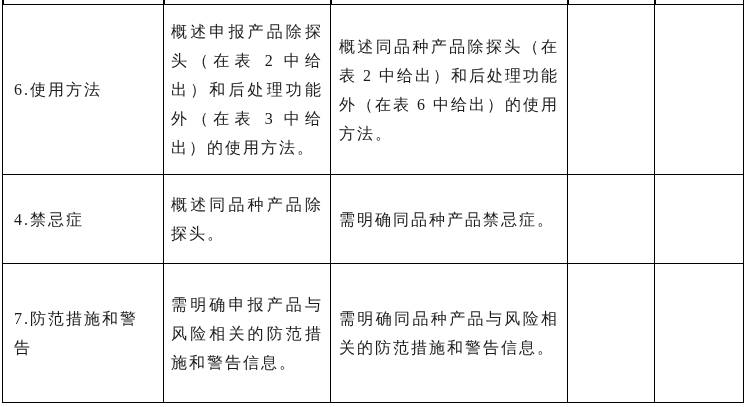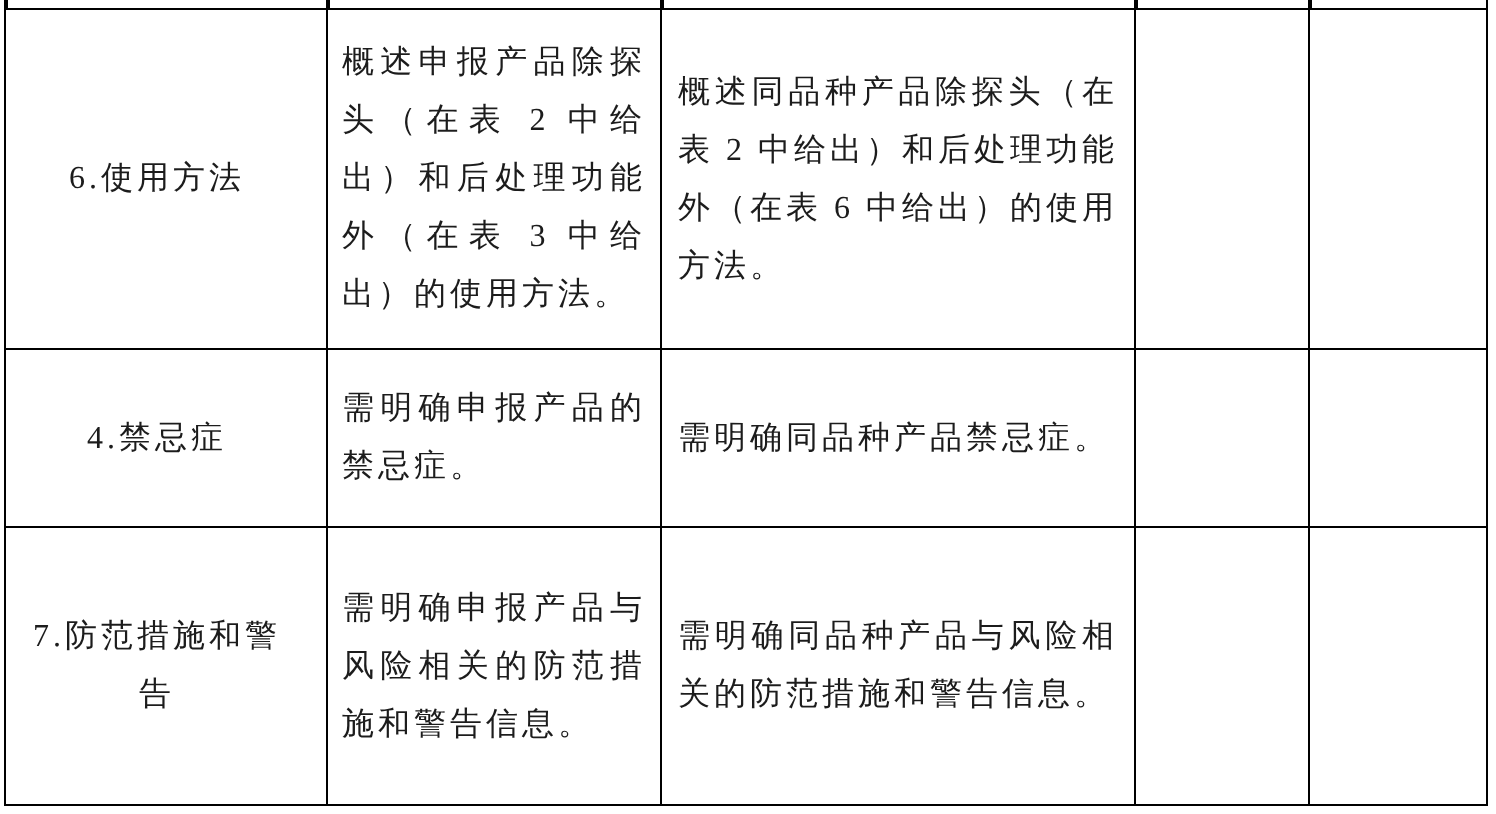--- a/index.html
+++ b/index.html
@@ -38,21 +38,21 @@
   }
   .cell.last-col { border-right: none; }
   .row.last-row .cell { border-bottom: none; }
   .cell-text {
     font-size: 16px;
     line-height: 29px;
     letter-spacing: 2px;
     color: var(--ink, #1c1c1c);
   }
   .c-item { padding: 2px 20px 2px 11px; }
-  .c-item .cell-text { text-align: center; }
+  .c-item .cell-text { text-align: left; }
   .c-declared { padding: 4px 7px; align-items: flex-end; }
   .c-predicate { padding: 4px 8px; }
   .c-declared .cell-text, .c-predicate .cell-text {
     text-align: justify;
     text-justify: inter-character;
   }
 </style>
 </head>
 <body>
 
@@ -79,21 +79,21 @@
       </div>
       <div class="cell c-empty"></div>
       <div class="cell c-empty last-col"></div>
     </div>
 
     <div class="row">
       <div class="cell c-item">
         <div class="cell-text">4.禁忌症</div>
       </div>
       <div class="cell c-declared">
-        <div class="cell-text">需明确申报产品的禁忌症。</div>
+        <div class="cell-text">概述同品种产品除探头。</div>
       </div>
       <div class="cell c-predicate">
         <div class="cell-text">需明确同品种产品禁忌症。</div>
       </div>
       <div class="cell c-empty"></div>
       <div class="cell c-empty last-col"></div>
     </div>
 
     <div class="row last-row">
       <div class="cell c-item">

